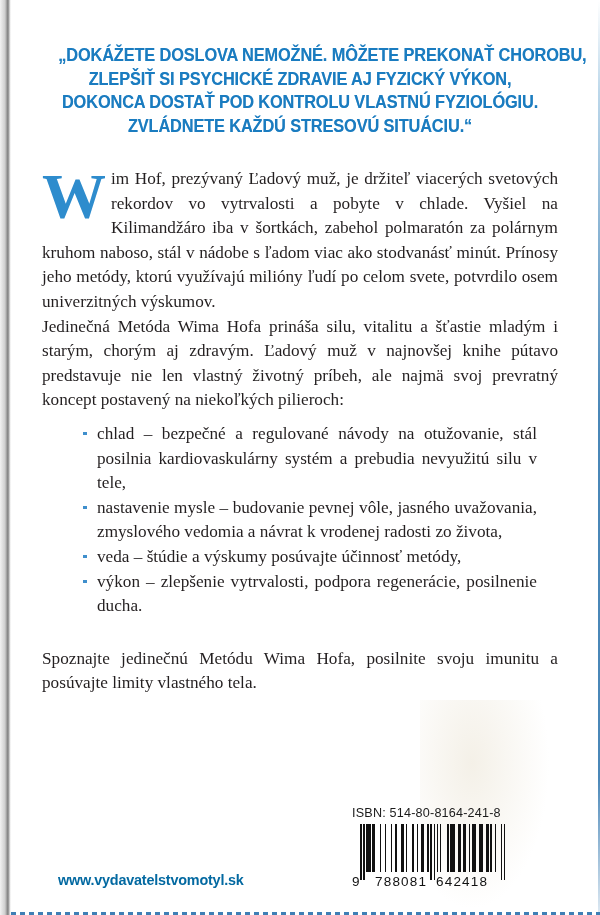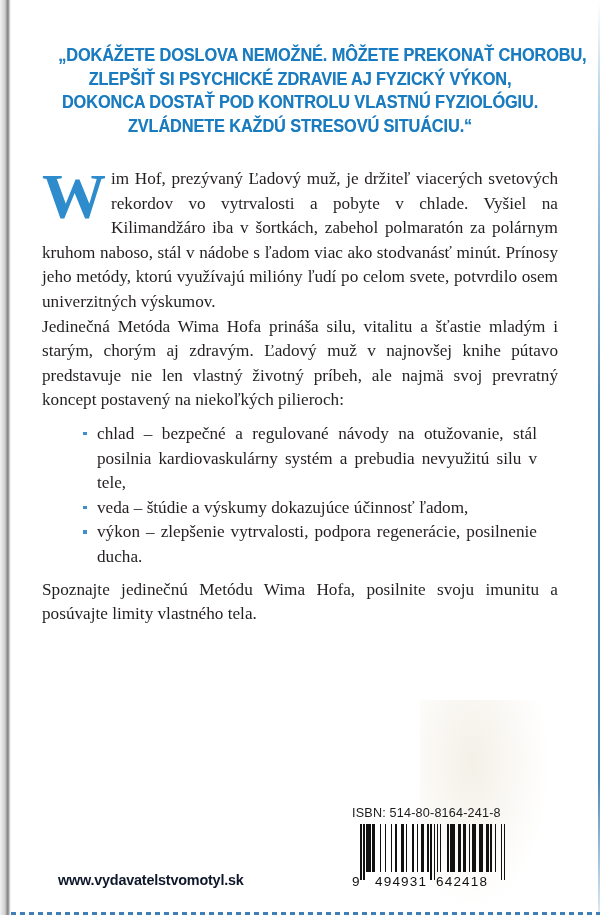--- a/index.html
+++ b/index.html
@@ -122,21 +122,21 @@
   ul.pillars > li::before {
     content: "";
     position: absolute;
     left: -14px;
     top: 10px;
     width: 3.5px;
     height: 3.5px;
     background: #3f8fcc;
   }
   .closing {
-    margin-top: 8px;
+    margin-top: 28px;
     text-align: justify;
     font-size: 17.2px;
     line-height: 24.6px;
   }
 
   
   .isbn-text {
     position: absolute;
     left: 352px;
     top: 806px;
@@ -185,21 +185,21 @@
   .bd-right { position: absolute; left: 84px; top: 0; letter-spacing: 1.2px; }
 
   .website {
     position: absolute;
     left: 58px;
     top: 872px;
     font-family: "Liberation Sans", "DejaVu Sans", sans-serif;
     font-weight: bold;
     font-size: 14.4px;
     letter-spacing: -0.2px;
-    color: #0f172a;
+    color: #0369a1;
     white-space: nowrap;
   }
 </style>
 </head>
 <body>
 
 <div id="cover">
 
   <div class="spine-shadow"></div>
   <div class="paper-sheen"></div>
@@ -212,21 +212,22 @@
   </div>
 
   <div class="body-block">
 
     <p class="para para-intro"><span class="dropcap">W</span><span>im Hof, prezývaný Ľadový muž, je držiteľ viacerých svetových rekordov vo vytrvalosti a pobyte v chlade. Vyšiel na Kilimandžáro iba v šortkách, zabehol polmaratón za polárnym kruhom naboso, stál v nádobe s ľadom viac ako stodvanásť minút. Prínosy jeho metódy, ktorú využívajú milióny ľudí po celom svete, potvrdilo osem univerzitných výskumov.</span></p>
 
     <p class="para">Jedinečná Metóda Wima Hofa prináša silu, vitalitu a šťastie mladým i starým, chorým aj zdravým. Ľadový muž v najnovšej knihe pútavo predstavuje nie len vlastný životný príbeh, ale najmä svoj prevratný koncept postavený na niekoľkých pilieroch:</p>
 
     <ul class="pillars">
       <li>chlad – bezpečné a regulované návody na otužovanie, stál posilnia kardiovaskulárny systém a prebudia nevyužitú silu v tele,</li>
-      <li>veda – štúdie a výskumy dokazujúce účinnosť ľadom,</li>
+      <li>nastavenie mysle – budovanie pevnej vôle, jasného uvažovania, zmyslového vedomia a návrat k vrodenej radosti zo života,</li>
+      <li>veda – štúdie a výskumy posúvajte účinnosť metódy,</li>
       <li>výkon – zlepšenie vytrvalosti, podpora regenerácie, posilnenie ducha.</li>
     </ul>
 
     <p class="closing">Spoznajte jedinečnú Metódu Wima Hofa, posilnite svoju imunitu a posúvajte limity vlastného tela.</p>
   </div>
 
   <div class="isbn-text">ISBN: 514-80-8164-241-8</div>
 
   <div class="barcode-wrap">
     <div class="barcode-bars" id="barcode-bars">
@@ -321,21 +322,21 @@
         <i class="" style="width:1.537px"></i>
         <i class="sp" style="width:1.537px"></i>
         <i class="sp" style="width:1.537px"></i>
         <i class="sp" style="width:1.537px"></i>
         <i class="guard" style="width:1.537px"></i>
         <i class="sp guard" style="width:1.537px"></i>
         <i class="guard" style="width:1.537px"></i>
       </div>
     <div class="barcode-digits">
       <span class="bd-lead">9</span>
-      <span class="bd-left">494931</span>
+      <span class="bd-left">788081</span>
       <span class="bd-right">642418</span>
     </div>
   </div>
 
   <div class="website">www.vydavatelstvomotyl.sk</div>
 
   <div class="edge-right"></div>
   <div class="edge-bottom"></div>
 </div>
 

